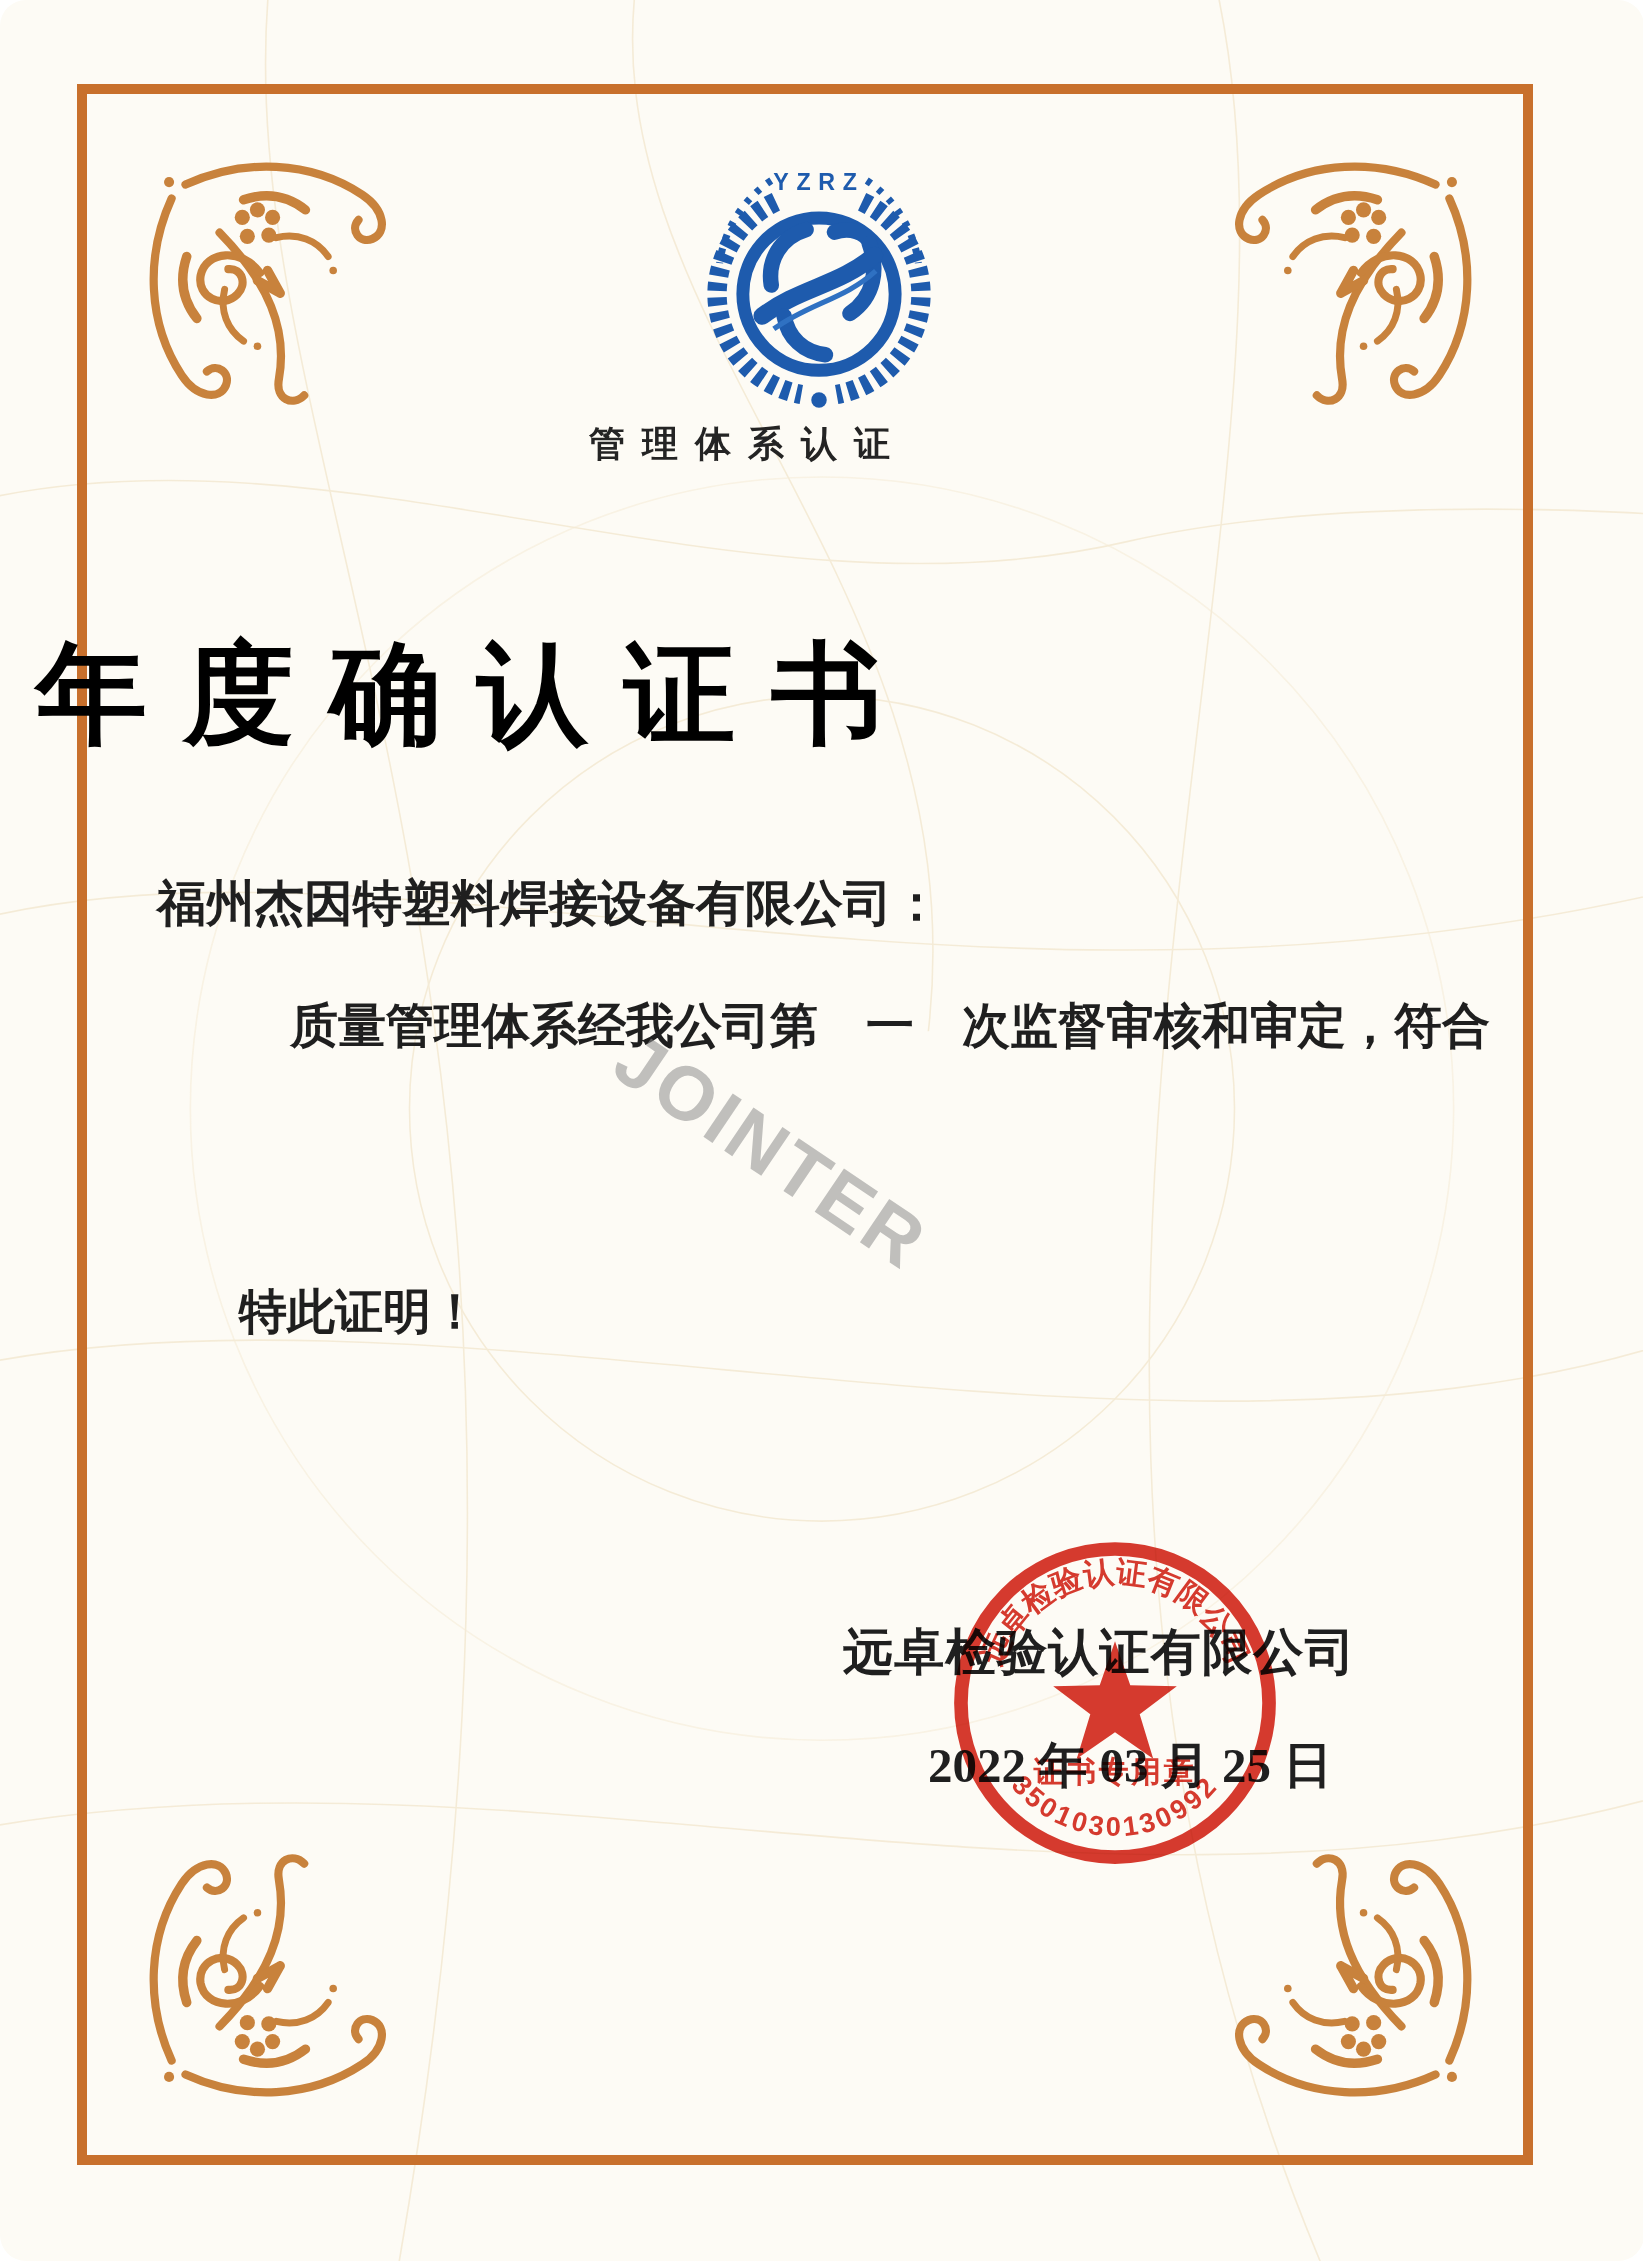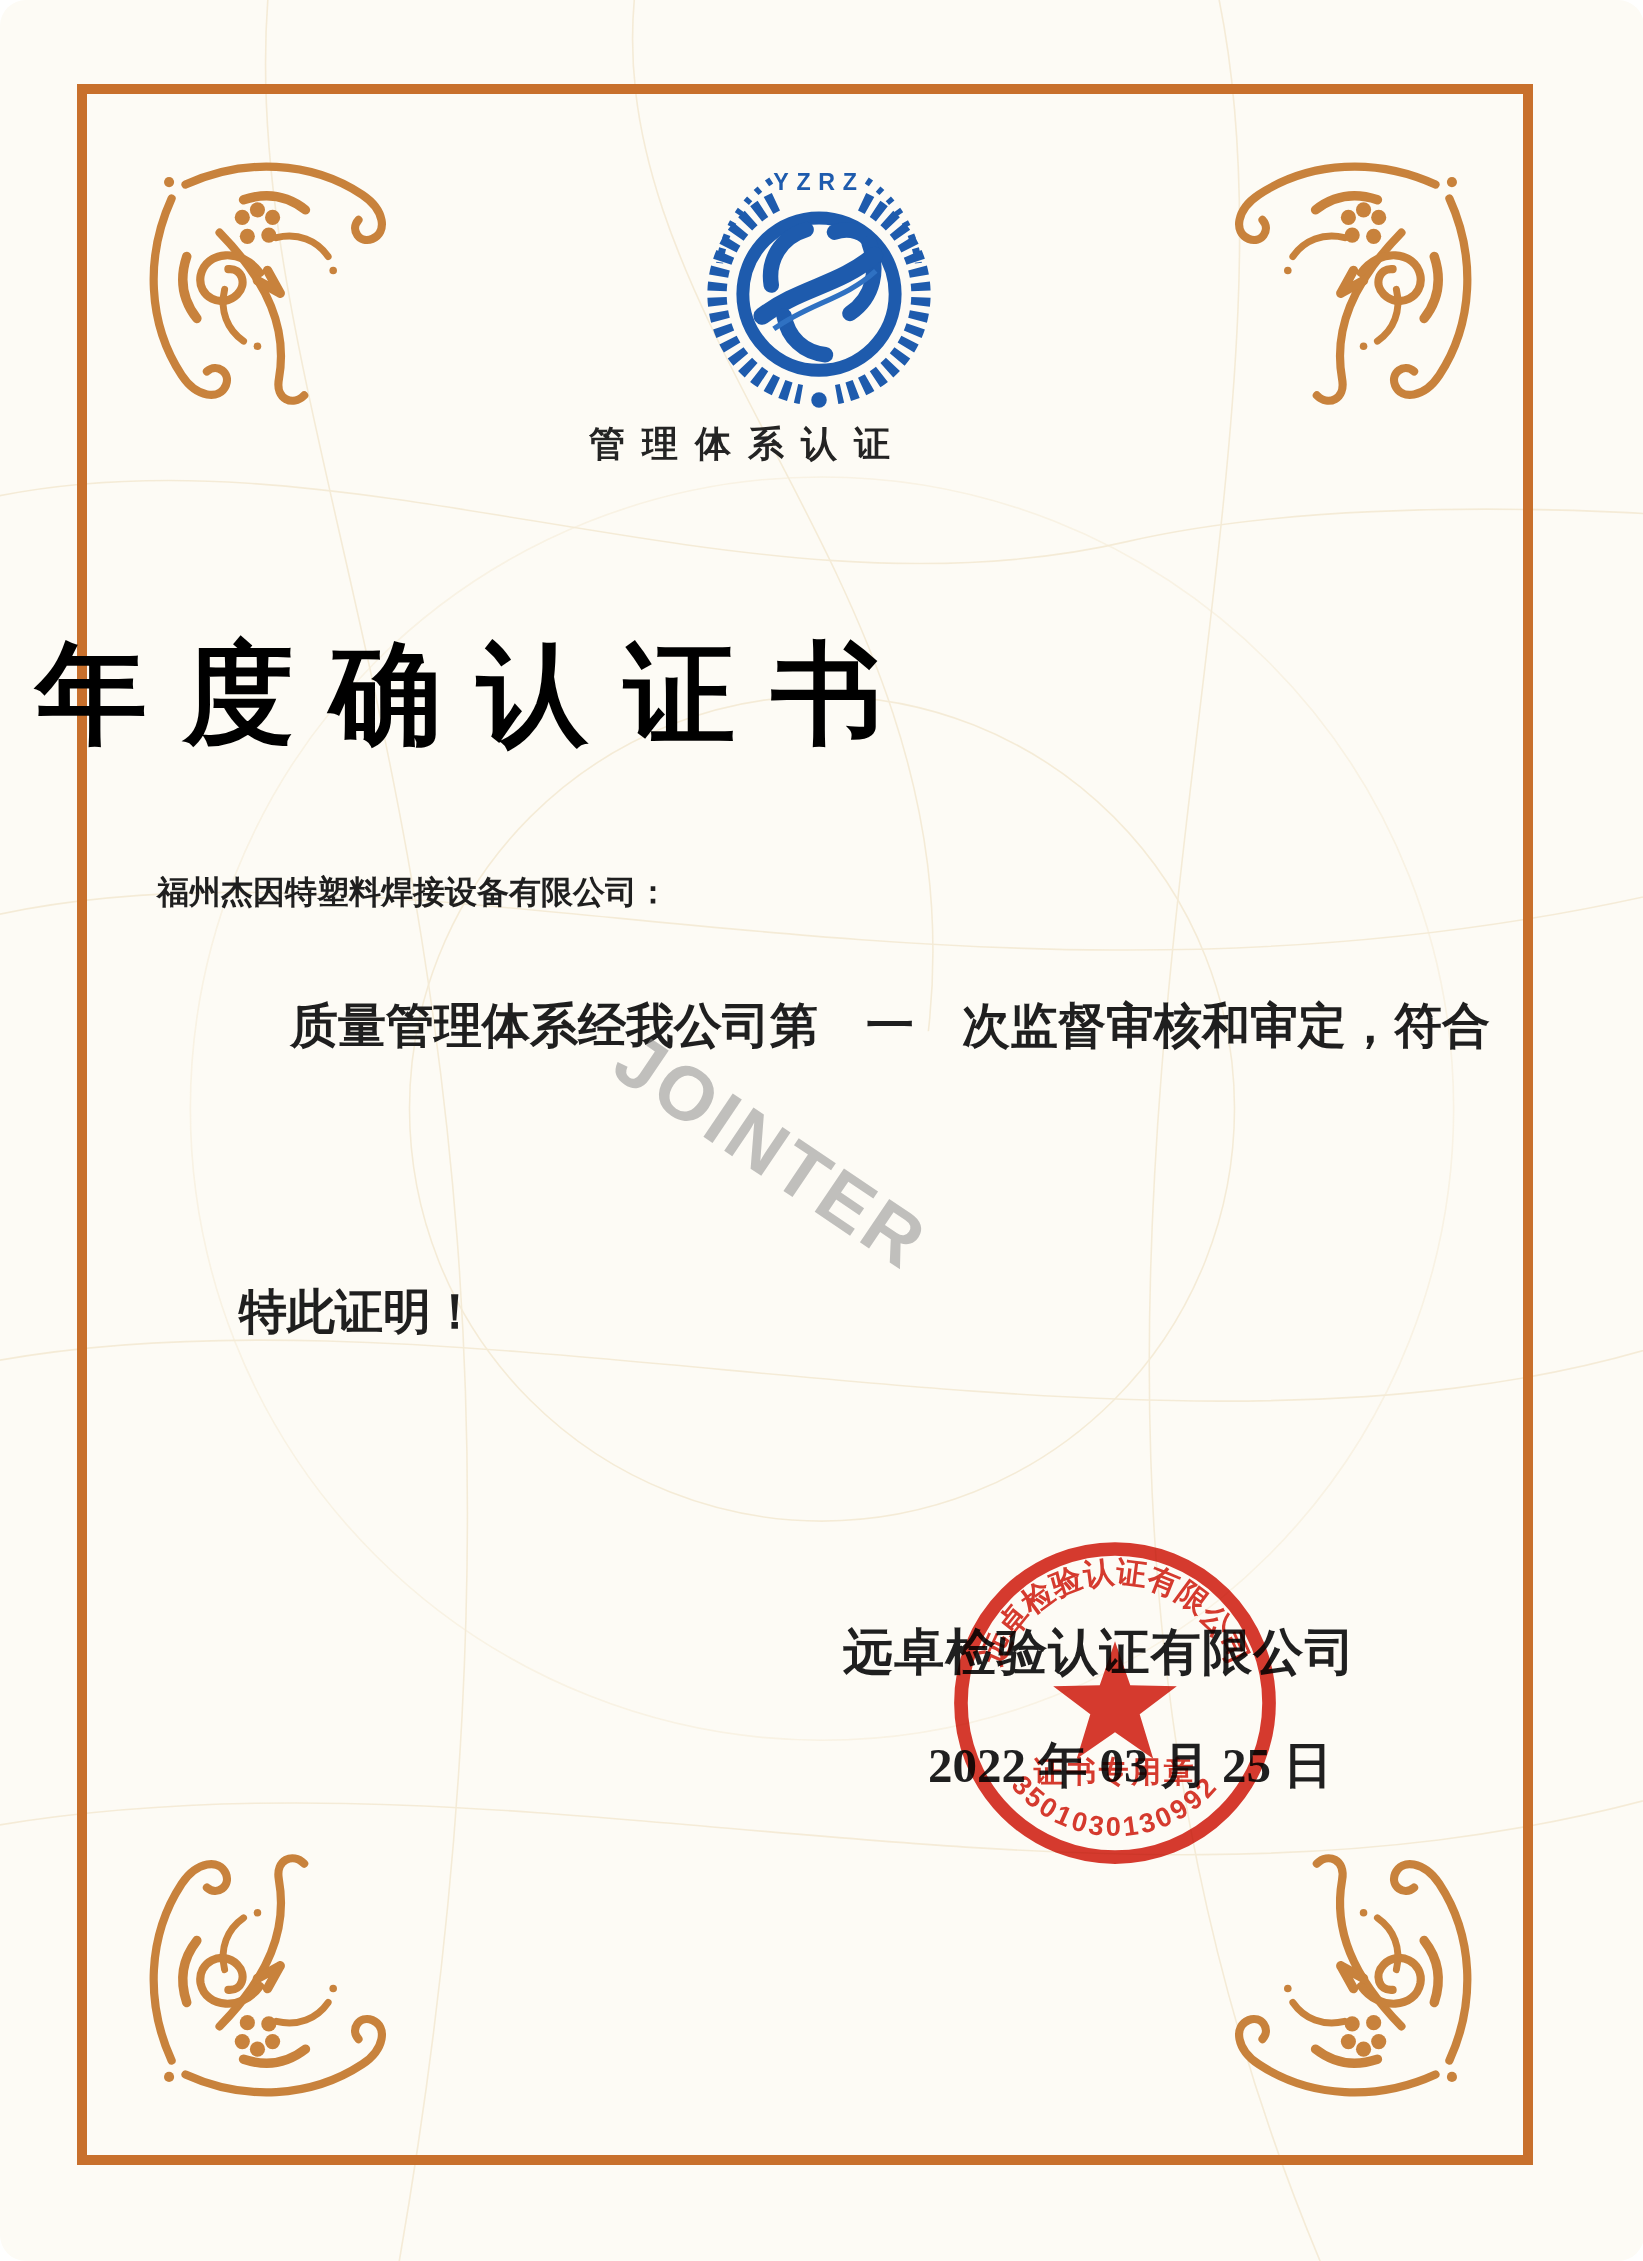--- a/index.html
+++ b/index.html
@@ -19,21 +19,21 @@
   
   .logo{left:677px;top:147px;width:284px;height:271px;}
   .logo-caption{left:0;top:420px;width:1496px;text-align:center;
         font-family:"Liberation Sans","DejaVu Sans",sans-serif;font-weight:bold;
         font-size:36px;letter-spacing:17px;color:#242424;white-space:nowrap;}
   
   .title{left:0;top:620px;width:1644px;text-align:left;
         font-family:"Liberation Sans","DejaVu Sans",sans-serif;font-weight:900;
         font-size:111px;letter-spacing:36px;color:#000000;white-space:nowrap;margin-left:36px;}
   
-  .recipient{left:157px;top:871px;font-size:32px;font-weight:bold;white-space:nowrap;}
+  .recipient{left:157px;top:871px;font-size:49px;font-weight:bold;white-space:nowrap;}
   .line1{left:278px;top:994px;font-size:48px;font-weight:bold;white-space:nowrap;margin-left:12px;}
   .line2{left:147px;top:1129px;font-size:48px;font-weight:bold;white-space:nowrap;}
   .code{font-family:"Liberation Sans","DejaVu Sans",sans-serif;font-weight:bold;
         display:inline-block;transform:scaleX(.92);transform-origin:left center;
         font-size:52px;letter-spacing:0.6px;}
   .attest{left:239px;top:1280px;font-size:48px;font-weight:bold;white-space:nowrap;}
   .issuer{left:843px;top:1619px;font-size:50px;font-weight:bold;white-space:nowrap;letter-spacing:1.3px;}
   .date{left:928px;top:1733px;font-size:49px;font-weight:600;white-space:nowrap;}
   
   .watermark{left:648px;top:1015px;font-family:"Liberation Sans","DejaVu Sans",sans-serif;

